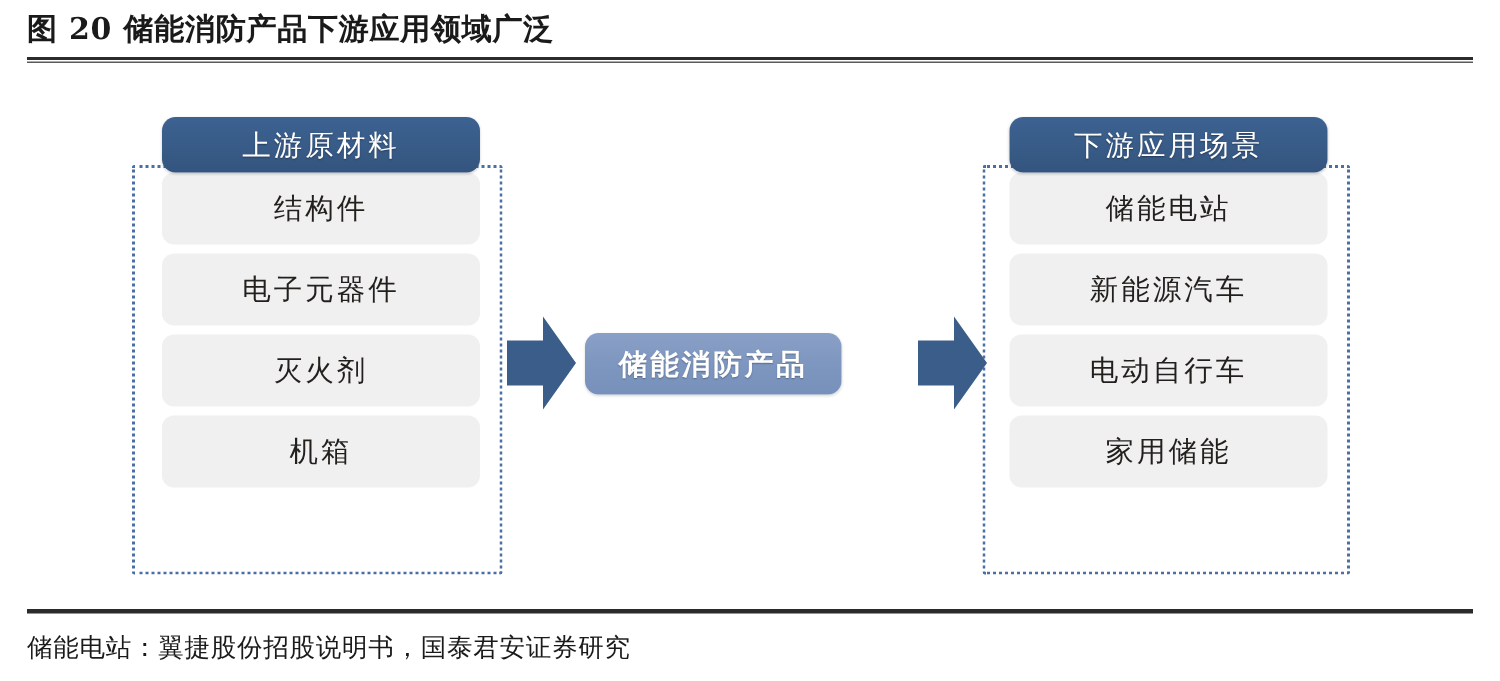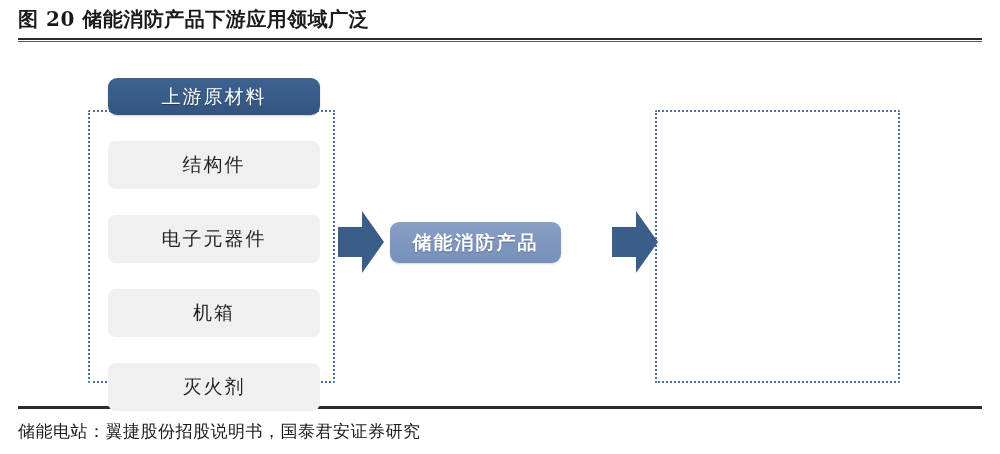--- a/index.html
+++ b/index.html
@@ -88,32 +88,32 @@
     font-size: 19px;
     font-weight: normal;
     letter-spacing: 2px;
     text-shadow: 0 1px 1px rgba(0,0,0,0.35);
     z-index: 3;
   }
 
   .col-item {
     position: relative;
     height: 48px;
-    margin-top: 26px;
+    margin-top: 6px;
     border-radius: 8px;
     background: #f0f0f0;
     display: flex;
     align-items: center;
     justify-content: center;
     color: #221f1c;
     font-size: 19px;
     letter-spacing: 2px;
     z-index: 2;
   }
-  .col-item.first { margin-top: 26px; }
+  .col-item.first { margin-top: 0; }
 
   
   .center-box {
     position: absolute;
     left: 390px;
     top: 174px;
     width: 171px;
     height: 41px;
     border-radius: 9px;
     background: linear-gradient(180deg, #8a9fc6 0%, #7d96bf 55%, #7791bb 100%);
@@ -168,35 +168,42 @@
 
 <div class="diagram">
 
   <div class="group-frame left"></div>
   <div class="group-frame right"></div>
 
   <div class="column left">
     <div class="col-header">上游原材料</div>
     <div class="col-item first">结构件</div>
     <div class="col-item">电子元器件</div>
+    <div class="col-item">灭火剂</div>
     <div class="col-item">机箱</div>
-    <div class="col-item">灭火剂</div>
   </div>
 
   <div class="arrow a-left">
     <svg width="46" height="68" viewBox="0 0 46 68" aria-hidden="true">
       <polygon points="0,19 24,19 24,3 46,34 24,65 24,49 0,49" fill="#3b5d8a"></polygon>
     </svg>
   </div>
 
   <div class="center-box">储能消防产品</div>
 
   <div class="arrow a-right">
     <svg width="46" height="68" viewBox="0 0 46 68" aria-hidden="true">
       <polygon points="0,19 24,19 24,3 46,34 24,65 24,49 0,49" fill="#3b5d8a"></polygon>
     </svg>
   </div>
 
+  <div class="column right">
+    <div class="col-header">下游应用场景</div>
+    <div class="col-item first">储能电站</div>
+    <div class="col-item">新能源汽车</div>
+    <div class="col-item">电动自行车</div>
+    <div class="col-item">家用储能</div>
+  </div>
 
 </div>
 
 <div class="footer-rule"></div>
 <div class="source">储能电站：翼捷股份招股说明书，国泰君安证券研究</div>
 
 </body></html>

